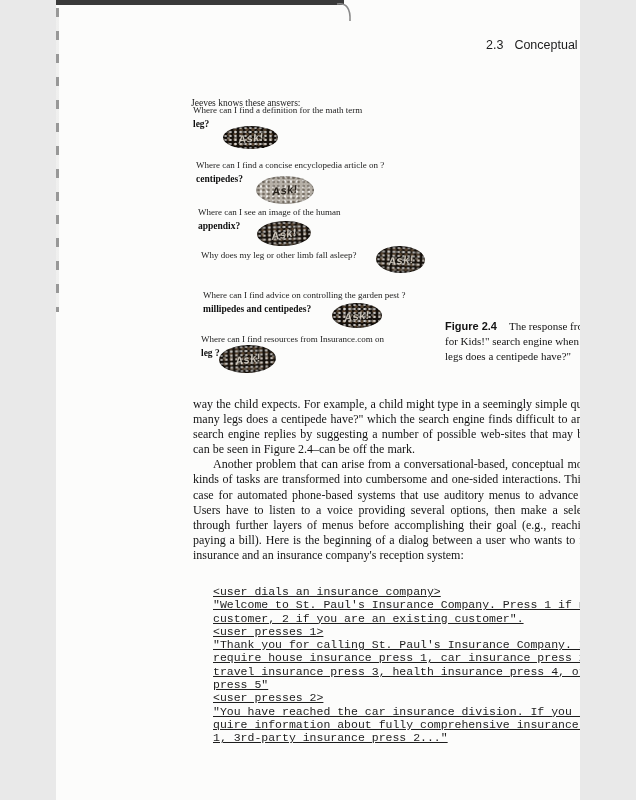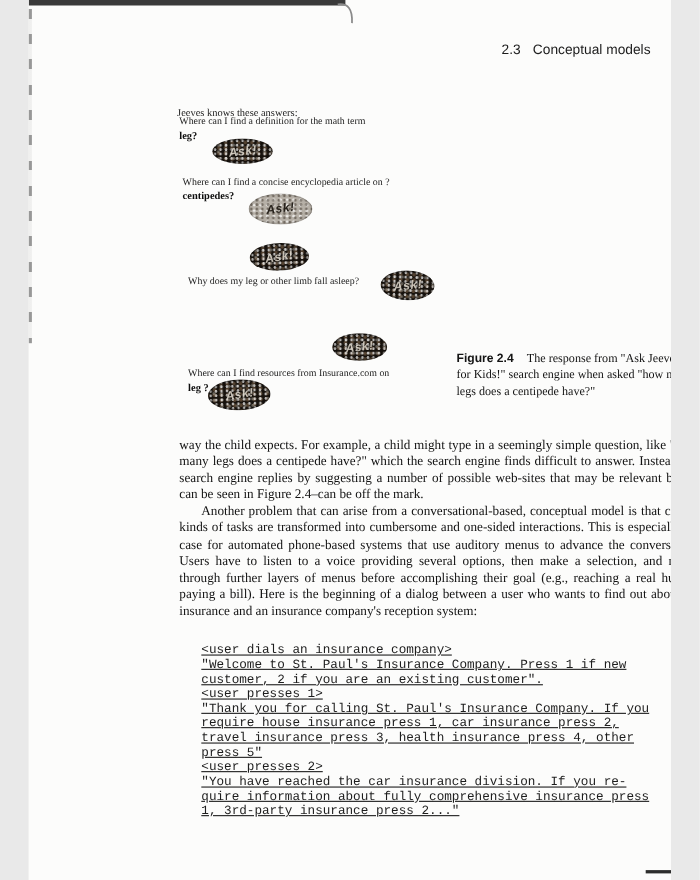--- a/index.html
+++ b/index.html
@@ -1,17 +1,17 @@
 <!DOCTYPE html>
 <html><head>
 <meta charset="utf-8">
 <style>
   html,body{margin:0;padding:0;background:#e9e9e9;}
   .page{
-    position:relative; width:584px; height:800px; margin:0 auto;
+    position:relative; width:524px; height:800px; margin:0 auto;
     background:#fcfcfb; overflow:hidden;
     font-family:"Liberation Serif", serif; color:#161616;
   }
 
   
   .scan-top{position:absolute; left:0; top:0;}
   .scan-left{
     position:absolute; left:0; top:8px; width:3px; height:304px;
     background:repeating-linear-gradient(180deg,
       rgba(70,70,70,.55) 0 9px, rgba(130,130,130,.10) 9px 23px);
@@ -130,31 +130,39 @@
     </div>
 
     <div class="q q2">
       <span class="ql1">Where can I find a concise encyclopedia article on ?</span>
       <strong class="ql2">centipedes?</strong>
     </div>
     <div class="ask ask2 light">
       <span class="ask-label">Ask!</span>
     </div>
 
+    <div class="q q3">
+      <span class="ql1">Where can I see an image of the human</span>
+      <strong class="ql2">appendix?</strong>
+    </div>
     <div class="ask ask3">
       <span class="ask-label">Ask!</span>
     </div>
 
     <div class="q q4">
       <span class="ql1">Why does my leg or other limb fall asleep?</span>
     </div>
     <div class="ask ask4">
       <span class="ask-label">Ask!</span>
     </div>
 
+    <div class="q q5">
+      <span class="ql1">Where can I find advice on controlling the garden pest ?</span>
+      <strong class="ql2">millipedes and centipedes?</strong>
+    </div>
     <div class="ask ask5">
       <span class="ask-label">Ask!</span>
     </div>
 
     <div class="q q6">
       <span class="ql1">Where can I find resources from Insurance.com on</span>
       <strong class="ql2">leg ?</strong>
     </div>
     <div class="ask ask6">
       <span class="ask-label">Ask!</span>

